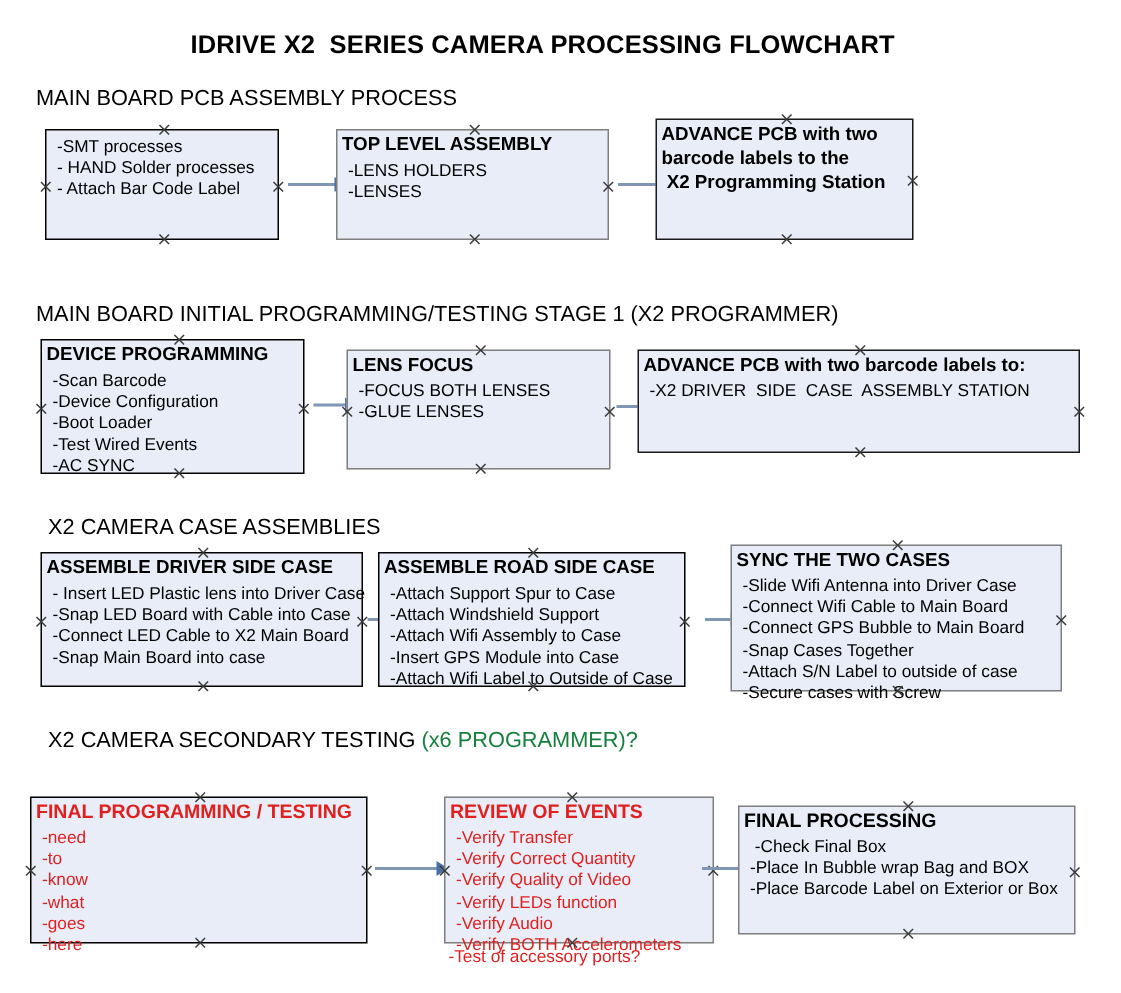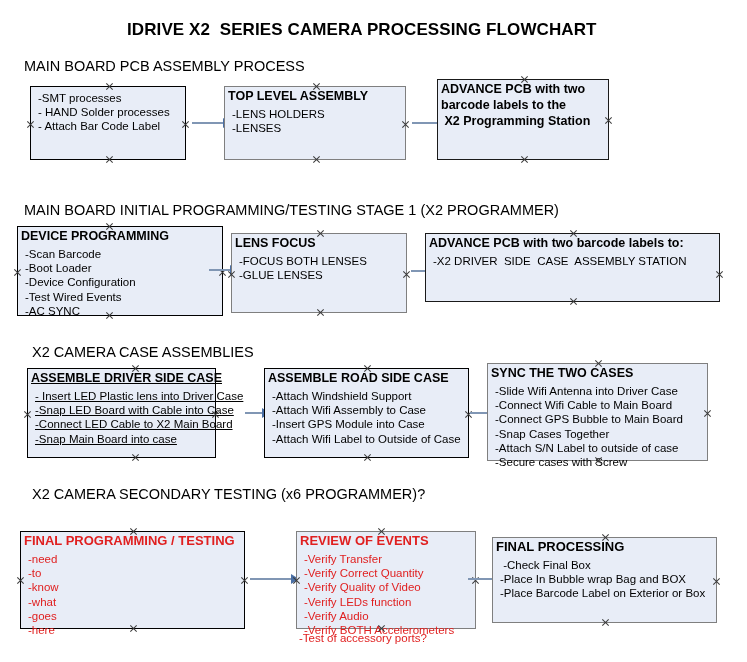--- a/index.html
+++ b/index.html
@@ -21,21 +21,21 @@
     letter-spacing:0.1px;
     white-space:pre;
   }
   .section-head{
     position:absolute;
     font-size:14.5px;
     font-weight:normal;
     color:#000;
     white-space:pre;
   }
-  .section-head .accent{color:#000000;}
+  .section-head .accent{color:#15803d;}
 
   .node{
     position:absolute;
     background:#e8edf7;
     box-sizing:border-box;
     overflow:visible;
   }
   .node.b-black{border:1.4px solid #000;}
   .node.b-grey{border:1.6px solid #7f7f7f;}
   .node.b-dark{border:1.4px solid #1a1a1a;}
@@ -139,26 +139,26 @@
     <div class="ttl">ADVANCE PCB with two</div>
     <div class="ttl">barcode labels to the</div>
     <div class="ttl"> X2 Programming Station</div>
     <span class="hx" style="left:82px;top:-5px;"></span>
     <span class="hx" style="left:82px;bottom:-5px;"></span>
     <span class="hx" style="right:-5px;top:36px;"></span>
   </div>
 
   <div class="section-head" style="left:24px;top:202px;">MAIN BOARD INITIAL PROGRAMMING/TESTING STAGE 1 (X2 PROGRAMMER)</div>
 
-  <div class="node b-black" style="left:17px;top:226px;width:206px;height:90px;">
+  <div class="node b-black" style="left:27px;top:226px;width:176px;height:90px;">
     <div class="ttl">DEVICE PROGRAMMING</div>
     <ul>
       <li>-Scan Barcode</li>
+      <li>-Device Configuration</li>
       <li>-Boot Loader</li>
-      <li>-Device Configuration</li>
       <li>-Test Wired Events</li>
       <li>-AC SYNC</li>
     </ul>
     <span class="hx" style="left:87px;top:-5px;"></span>
     <span class="hx" style="left:87px;bottom:-5px;"></span>
     <span class="hx" style="left:-5px;top:41px;"></span>
     <span class="hx" style="right:-5px;top:41px;"></span>
   </div>
 
   <div class="conn" style="left:209px;top:269px;width:22px;">
@@ -186,41 +186,42 @@
     <ul>
       <li>-X2 DRIVER  SIDE  CASE  ASSEMBLY STATION</li>
     </ul>
     <span class="hx" style="left:143px;top:-5px;"></span>
     <span class="hx" style="left:143px;bottom:-5px;"></span>
     <span class="hx" style="right:-5px;top:36px;"></span>
   </div>
 
   <div class="section-head" style="left:32px;top:344px;">X2 CAMERA CASE ASSEMBLIES</div>
 
-  <div class="node b-black" style="left:27px;top:368px;width:189px;height:90px;text-decoration:underline;">
+  <div class="node b-black" style="left:27px;top:368px;width:215px;height:90px;">
     <div class="ttl">ASSEMBLE DRIVER SIDE CASE</div>
     <ul>
       <li>- Insert LED Plastic lens into Driver Case</li>
       <li>-Snap LED Board with Cable into Case</li>
       <li>-Connect LED Cable to X2 Main Board</li>
       <li>-Snap Main Board into case</li>
     </ul>
     <span class="hx" style="left:103px;top:-5px;"></span>
     <span class="hx" style="left:103px;bottom:-5px;"></span>
     <span class="hx" style="left:-5px;top:41px;"></span>
     <span class="hx" style="right:-5px;top:41px;"></span>
   </div>
 
   <div class="conn" style="left:245px;top:412px;width:18px;">
     <span class="head"></span>
   </div>
 
-  <div class="node b-black" style="left:264px;top:368px;width:205px;height:90px;">
+  <div class="node b-black" style="left:252px;top:368px;width:205px;height:90px;">
     <div class="ttl">ASSEMBLE ROAD SIDE CASE</div>
     <ul>
+      <li>-Attach Support Spur to Case</li>
       <li>-Attach Windshield Support</li>
       <li>-Attach Wifi Assembly to Case</li>
       <li>-Insert GPS Module into Case</li>
       <li>-Attach Wifi Label to Outside of Case</li>
     </ul>
     <span class="hx" style="left:98px;top:-5px;"></span>
     <span class="hx" style="left:98px;bottom:-5px;"></span>
     <span class="hx" style="right:-5px;top:41px;"></span>
   </div>
 

